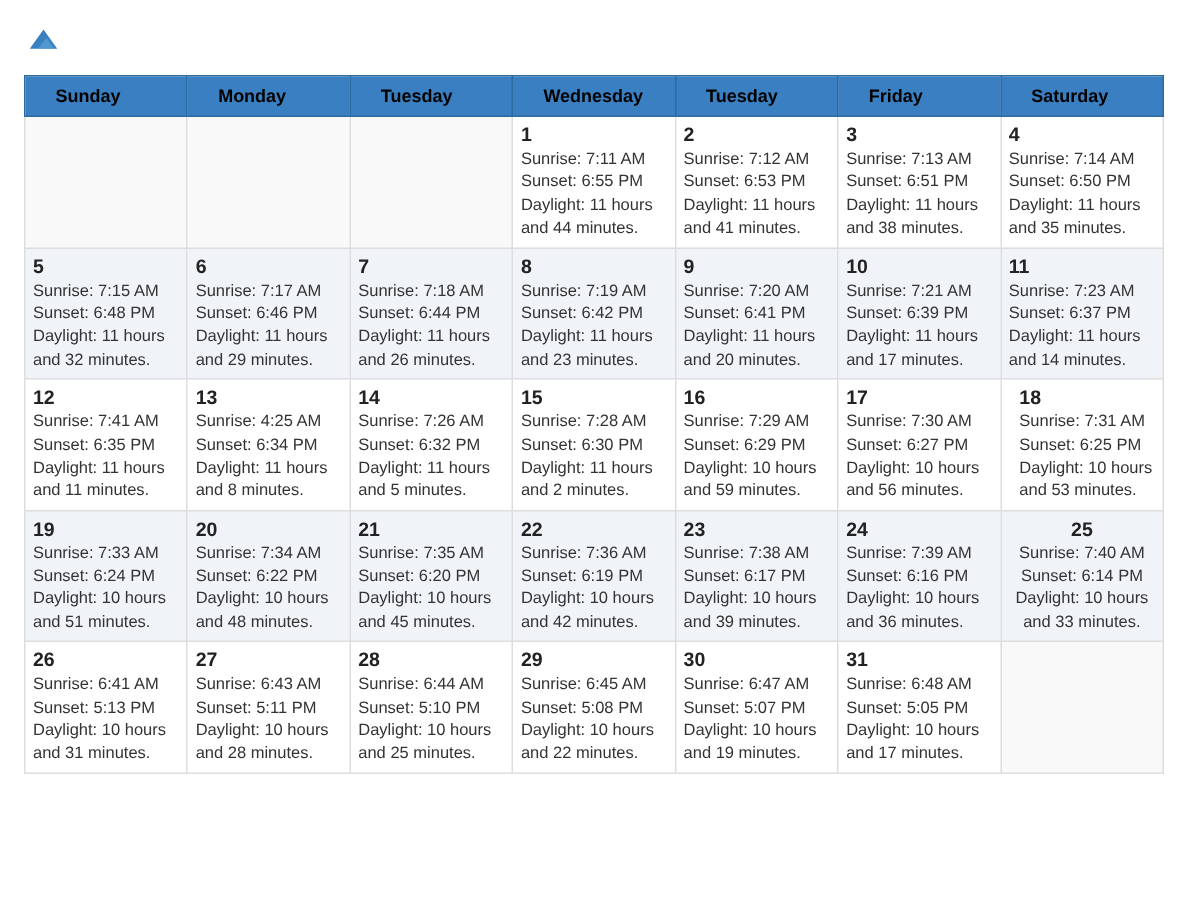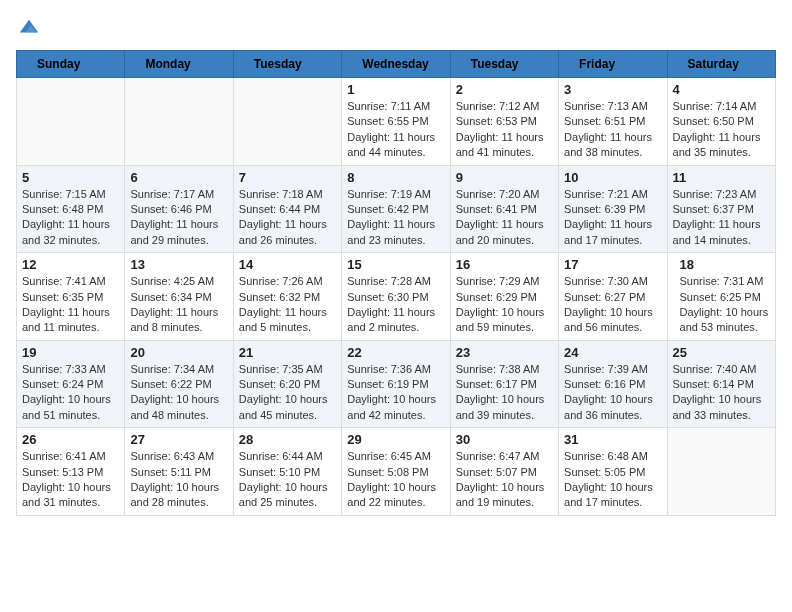--- a/index.html
+++ b/index.html
@@ -279,21 +279,21 @@
           <div class="day-info" style="white-space: pre-line;">Sunrise: 7:38 AM
 Sunset: 6:17 PM
 Daylight: 10 hours and 39 minutes.</div>
         </td>
         <td style="background: rgb(240, 244, 248);">
           <span class="day-number">24</span>
           <div class="day-info" style="white-space: pre-line;">Sunrise: 7:39 AM
 Sunset: 6:16 PM
 Daylight: 10 hours and 36 minutes.</div>
         </td>
-        <td style="background: rgb(240, 244, 248);">
+        <td style="background: rgb(240, 244, 248); text-align: center;">
           <span class="day-number">25</span>
           <div class="day-info" style="white-space: pre-line;">Sunrise: 7:40 AM
 Sunset: 6:14 PM
 Daylight: 10 hours and 33 minutes.</div>
         </td>
       </tr>
       <tr>
         <td style="background: rgb(255, 255, 255);">
           <span class="day-number">26</span>
           <div class="day-info" style="white-space: pre-line;">Sunrise: 6:41 AM

